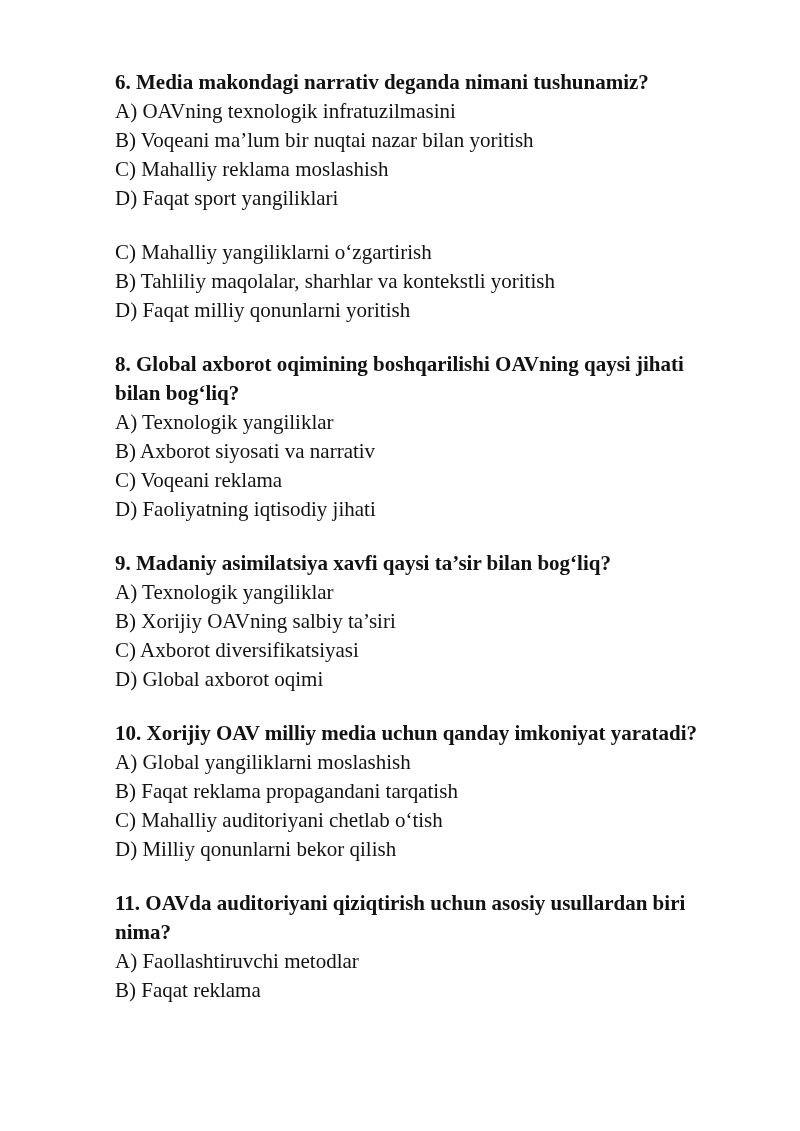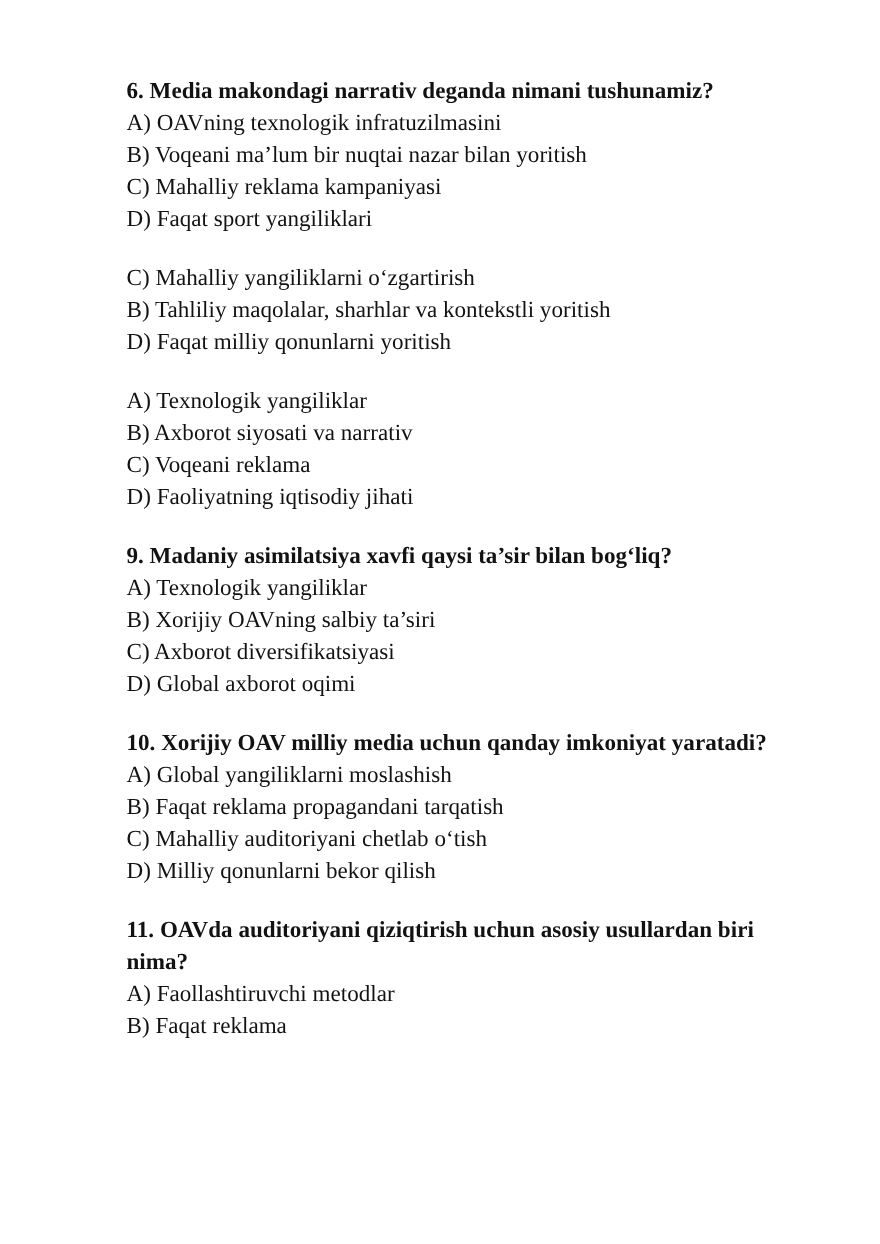--- a/index.html
+++ b/index.html
@@ -40,29 +40,30 @@
 </style>
 </head>
 <body>
 
 <div class="page">
   <div id="questions">
       <div class="question">
         <p class="q-title">6. Media makondagi narrativ deganda nimani tushunamiz?</p>
         <p class="q-option">A) OAVning texnologik infratuzilmasini</p>
         <p class="q-option">B) Voqeani ma’lum bir nuqtai nazar bilan yoritish</p>
-        <p class="q-option">C) Mahalliy reklama kampaniyasi</p>
+        <p class="q-option">C) Mahalliy reklama moslashish</p>
         <p class="q-option">D) Faqat sport yangiliklari</p>
       </div>
       <div class="question">
         <p class="q-option">C) Mahalliy yangiliklarni o‘zgartirish</p>
         <p class="q-option">B) Tahliliy maqolalar, sharhlar va kontekstli yoritish</p>
         <p class="q-option">D) Faqat milliy qonunlarni yoritish</p>
       </div>
       <div class="question">
+        <p class="q-title">8. Global axborot oqimining boshqarilishi OAVning qaysi jihati bilan bog‘liq?</p>
         <p class="q-option">A) Texnologik yangiliklar</p>
         <p class="q-option">B) Axborot siyosati va narrativ</p>
         <p class="q-option">C) Voqeani reklama</p>
         <p class="q-option">D) Faoliyatning iqtisodiy jihati</p>
       </div>
       <div class="question">
         <p class="q-title">9. Madaniy asimilatsiya xavfi qaysi ta’sir bilan bog‘liq?</p>
         <p class="q-option">A) Texnologik yangiliklar</p>
         <p class="q-option">B) Xorijiy OAVning salbiy ta’siri</p>
         <p class="q-option">C) Axborot diversifikatsiyasi</p>

